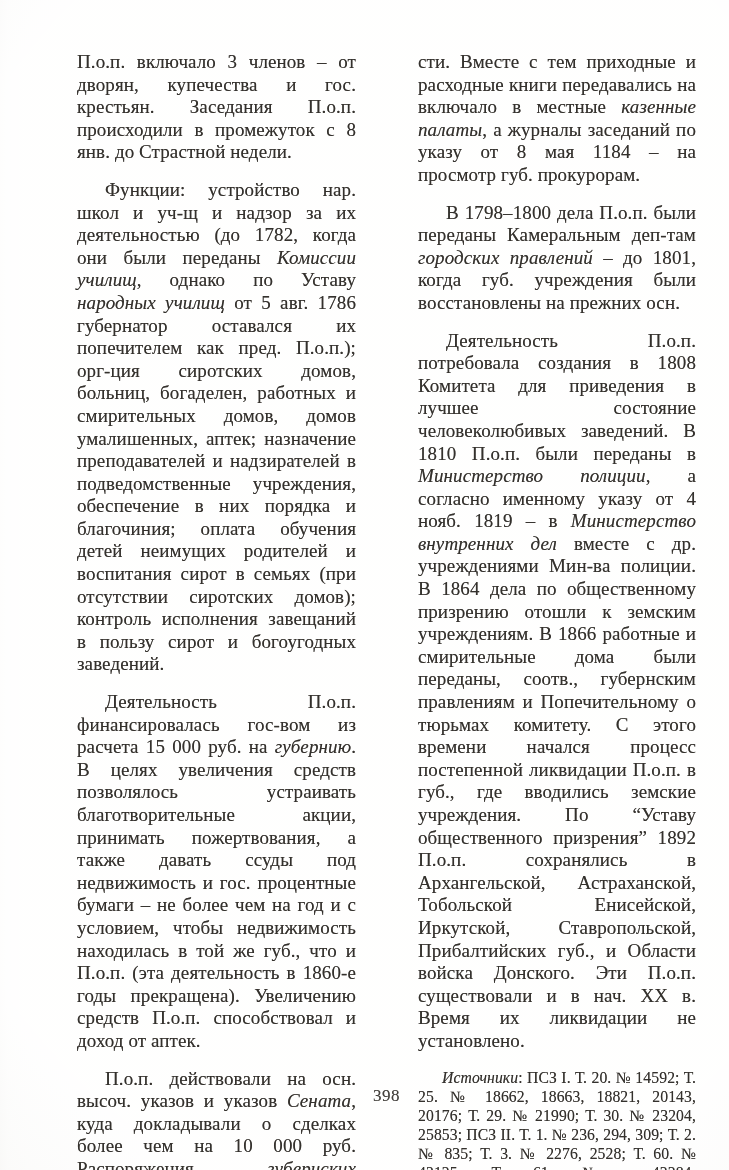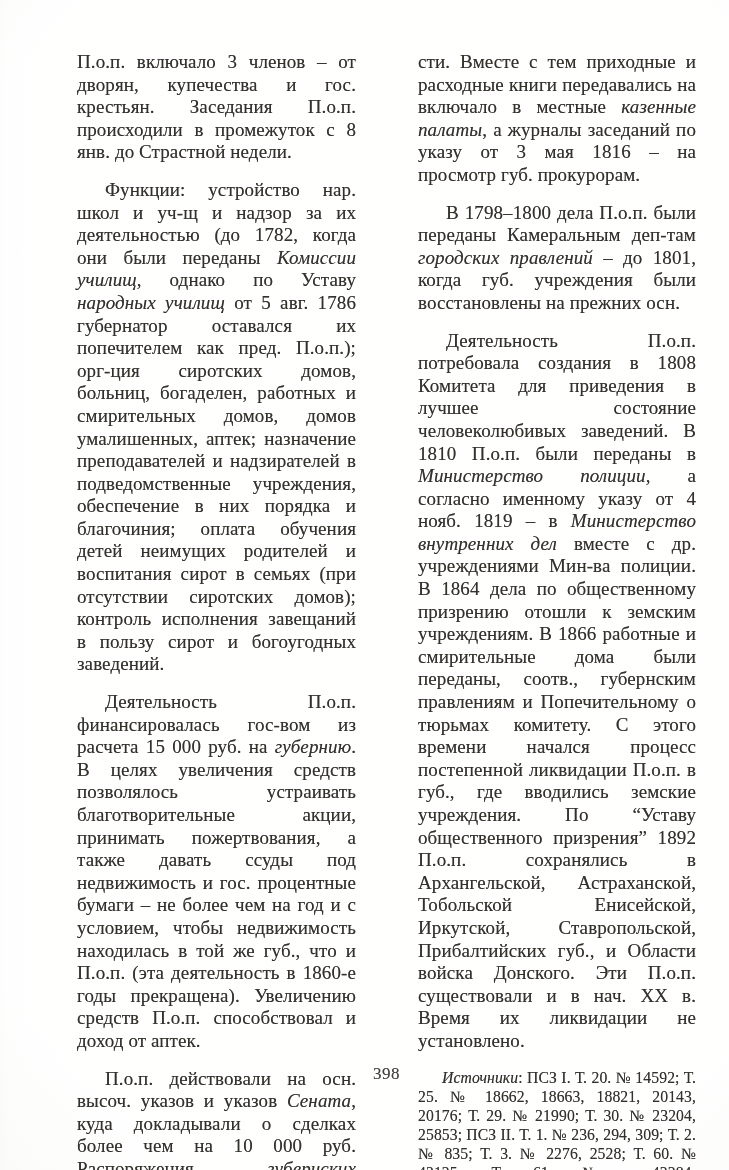--- a/index.html
+++ b/index.html
@@ -47,21 +47,21 @@
     margin-top: 9px;
     padding-right: 10px;
     text-align: right;
     font-style: italic;
     font-size: 14px;
     line-height: 20px;
     text-shadow: 0 0 0.6px rgba(52,49,45,0.5);
   }
   .pagenum {
     position: absolute;
-    top: 1064px;
+    top: 1086px;
     left: 62px;
     width: 649px;
     text-align: center;
     font-size: 17px;
     letter-spacing: 0.5px;
     color: #45423e;
     text-shadow: 0 0 0.6px rgba(60,57,53,0.5);
   }
   i { font-style: italic; }
 </style>
@@ -72,21 +72,21 @@
 
   <div class="col col-left">
       <p class="para"><span>П.о.п. включало 3 членов – от дворян, купечества и гос. крестьян. Заседания П.о.п. происходили в промежуток с 8 янв. до Страстной недели.</span></p>
       <p class="para indent"><span>Функции: устройство нар. школ и уч-щ и надзор за их деятельностью (до 1782, когда они были переданы </span><i>Комиссии училищ</i><span>, однако по Уставу </span><i>народных училищ</i><span> от 5 авг. 1786 губернатор оставался их попечителем как пред. П.о.п.); орг-ция сиротских домов, больниц, богаделен, работных и смирительных домов, домов умалишенных, аптек; назначение преподавателей и надзирателей в подведомственные учреждения, обеспечение в них порядка и благочиния; оплата обучения детей неимущих родителей и воспитания сирот в семьях (при отсутствии сиротских домов); контроль исполнения завещаний в пользу сирот и богоугодных заведений.</span></p>
       <p class="para indent"><span>Деятельность П.о.п. финансировалась гос-вом из расчета 15 000 руб. на </span><i>губернию</i><span>. В целях увеличения средств позволялось устраивать благотворительные акции, принимать пожертвования, а также давать ссуды под недвижимость и гос. процентные бумаги – не более чем на год и с условием, чтобы недвижимость находилась в той же губ., что и П.о.п. (эта деятельность в 1860-е годы прекращена). Увеличению средств П.о.п. способствовал и доход от аптек.</span></p>
       <p class="para indent"><span>П.о.п. действовали на осн. высоч. указов и указов </span><i>Сената</i><span>, куда докладывали о сделках более чем на 10 000 руб. Распоряжения </span><i>губернских правлений</i><span> правлениям в том случае, если они не противоречили указам верх. вла-</span></p>
     </div>
 
   <div class="col col-right">
     <div>
-        <p class="para"><span>сти. Вместе с тем приходные и расходные книги передавались на включало в местные </span><i>казенные палаты</i><span>, а журналы заседаний по указу от 3 мая 1816 – на просмотр губ. прокурорам.</span></p>
+        <p class="para"><span>сти. Вместе с тем приходные и расходные книги передавались на включало в местные </span><i>казенные палаты</i><span>, а журналы заседаний по указу от 8 мая 1184 – на просмотр губ. прокурорам.</span></p>
         <p class="para indent"><span>В 1798–1800 дела П.о.п. были переданы Камеральным деп-там </span><i>городских правлений</i><span> – до 1801, когда губ. учреждения были восстановлены на прежних осн.</span></p>
         <p class="para indent"><span>Деятельность П.о.п. потребовала создания в 1808 Комитета для приведения в лучшее состояние человеколюбивых заведений. В 1810 П.о.п. были переданы в </span><i>Министерство полиции</i><span>, а согласно именному указу от 4 нояб. 1819 – в </span><i>Министерство внутренних дел</i><span> вместе с др. учреждениями Мин-ва полиции. В 1864 дела по общественному призрению отошли к земским учреждениям. В 1866 работные и смирительные дома были переданы, соотв., губернским правлениям и Попечительному о тюрьмах комитету. С этого времени начался процесс постепенной ликвидации П.о.п. в губ., где вводились земские учреждения. По “Уставу общественного призрения” 1892 П.о.п. сохранялись в Архангельской, Астраханской, Тобольской Енисейской, Иркутской, Ставропольской, Прибалтийских губ., и Области войска Донского. Эти П.о.п. существовали и в нач. XX в. Время их ликвидации не установлено.</span></p>
       </div>
     <div class="sources">
         <p class="para indent"><i>Источники</i><span>: ПСЗ I. Т. 20. № 14592; Т. 25. № 18662, 18663, 18821, 20143, 20176; Т. 29. № 21990; Т. 30. № 23204, 25853; ПСЗ II. Т. 1. № 236, 294, 309; Т. 2. № 835; Т. 3. № 2276, 2528; Т. 60. № 42125; Т. 61. № 43384; Энциклопедический словарь / Изд. Ф.А. Брокгауз, И.А. Ефрон. СПб., 1898. Т. 25.</span></p>
       </div>
     <div class="author">М.В. Бельдова</div>
   </div>
 
   <div class="pagenum">398</div>

